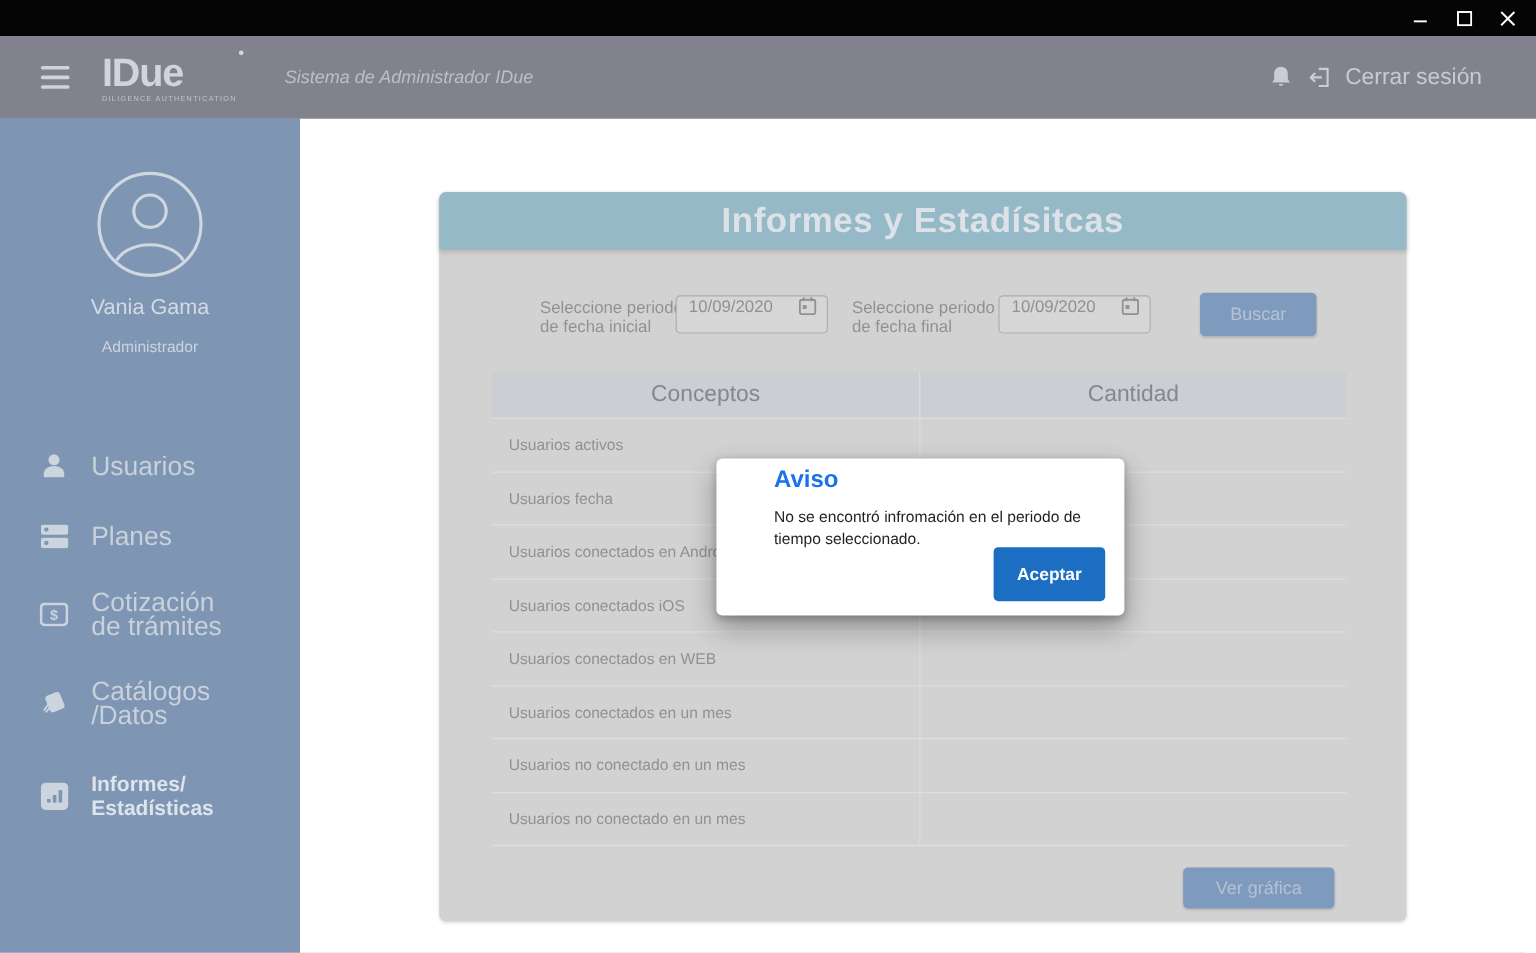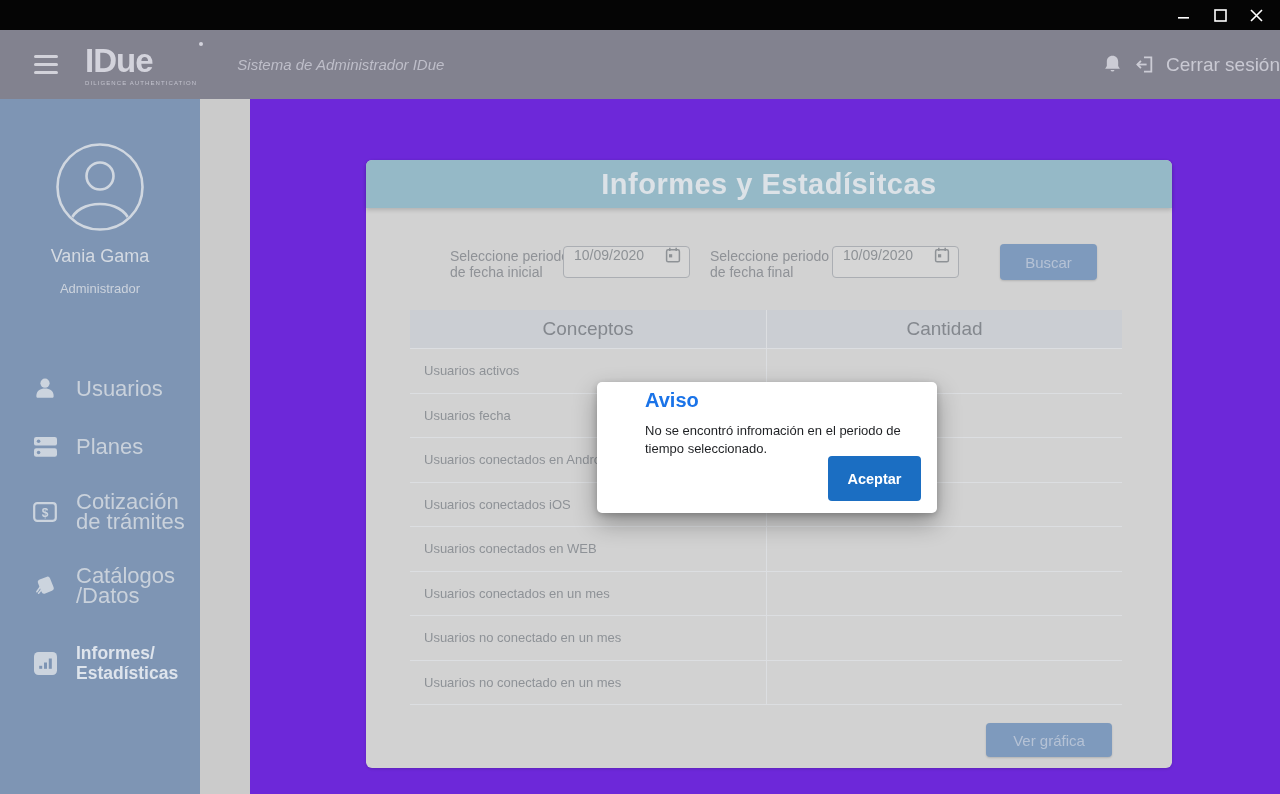--- a/index.html
+++ b/index.html
@@ -23,39 +23,39 @@
     position:absolute; left:0; top:30px; width:1280px; height:69px;
     background:#82828f; display:flex; align-items:center; color:#c7c7d1;
   }
   .hamburger { margin-left:34px; width:24px; display:flex; flex-direction:column; gap:5px; cursor:pointer; }
   .hamburger span { display:block; height:3px; border-radius:2px; background:#d2d2da; }
   .logo-wrap { margin-left:27px; position:relative; line-height:1; }
   .logo-text { font-size:33px; font-weight:700; letter-spacing:-1px; color:#d3d3dc; }
   .logo-reg { position:absolute; top:-2px; right:-6px; width:4px; height:4px; border-radius:50%; background:#d3d3dc; }
   .logo-tagline { font-size:6px; letter-spacing:1.1px; color:#c3c3ce; margin-top:3px; }
   .nav-title { margin-left:40px; font-size:15px; color:#bebec9;font-style:italic; }
-  .nav-right { margin-left:auto; display:flex; align-items:center; gap:11px; }
+  .nav-right { margin-left:auto; margin-right:45px; display:flex; align-items:center; gap:11px; }
   .nav-right .icon { display:flex; cursor:pointer; color:#ccccd5; }
   .logout-label { font-size:19px; color:#c9c9d3; cursor:pointer; }
 
   
   .sidebar {
-    position:absolute; left:0; top:99px; width:200px; height:695px;
+    position:absolute; left:0; top:99px; width:250px; height:695px;
     background:#7e95b4; color:#ccd3dd;
   }
   .avatar { position:absolute; top:43px; left:50%; transform:translateX(-50%); color:#d0d7e0; }
   .user-name { position:absolute; top:147px; width:100%; text-align:center; font-size:18px; color:#d4dae2; }
   .user-role { position:absolute; top:182px; width:100%; text-align:center; font-size:13px; color:#ccd3dd; }
   .nav-item { position:absolute; left:33px; display:flex; align-items:center; gap:19px; cursor:pointer; color:#c9d1db; }
   .nav-item .nicon { width:24px; display:flex; justify-content:center; color:#ccd4de; }
   .nav-item .nlabel { font-size:22px; line-height:20px; white-space:pre-line; }
   .nav-item.active .nlabel { font-weight:700; color:#dee4ec; font-size:17.5px; }
 
   
-  .main { position:absolute; left:250px; top:99px; width:1030px; height:695px; background:#6d28d9; }
+  .main { position:absolute; left:250px; top:99px; width:1030px; height:695px; background:#ffffff; }
   .card {
     position:absolute; left:116px; top:61px; width:806px; height:608px;
     background:#d2d2d2; border-radius:6px; box-shadow:0 1px 3px rgba(0,0,0,0.14);
   }
   .banner {
     position:absolute; left:0; top:0; width:806px; height:48px;
     background:#95b9c7; border-radius:6px 6px 0 0;
     display:flex; align-items:center; justify-content:center;
     box-shadow:0 2px 4px rgba(0,0,0,0.16);
   }

